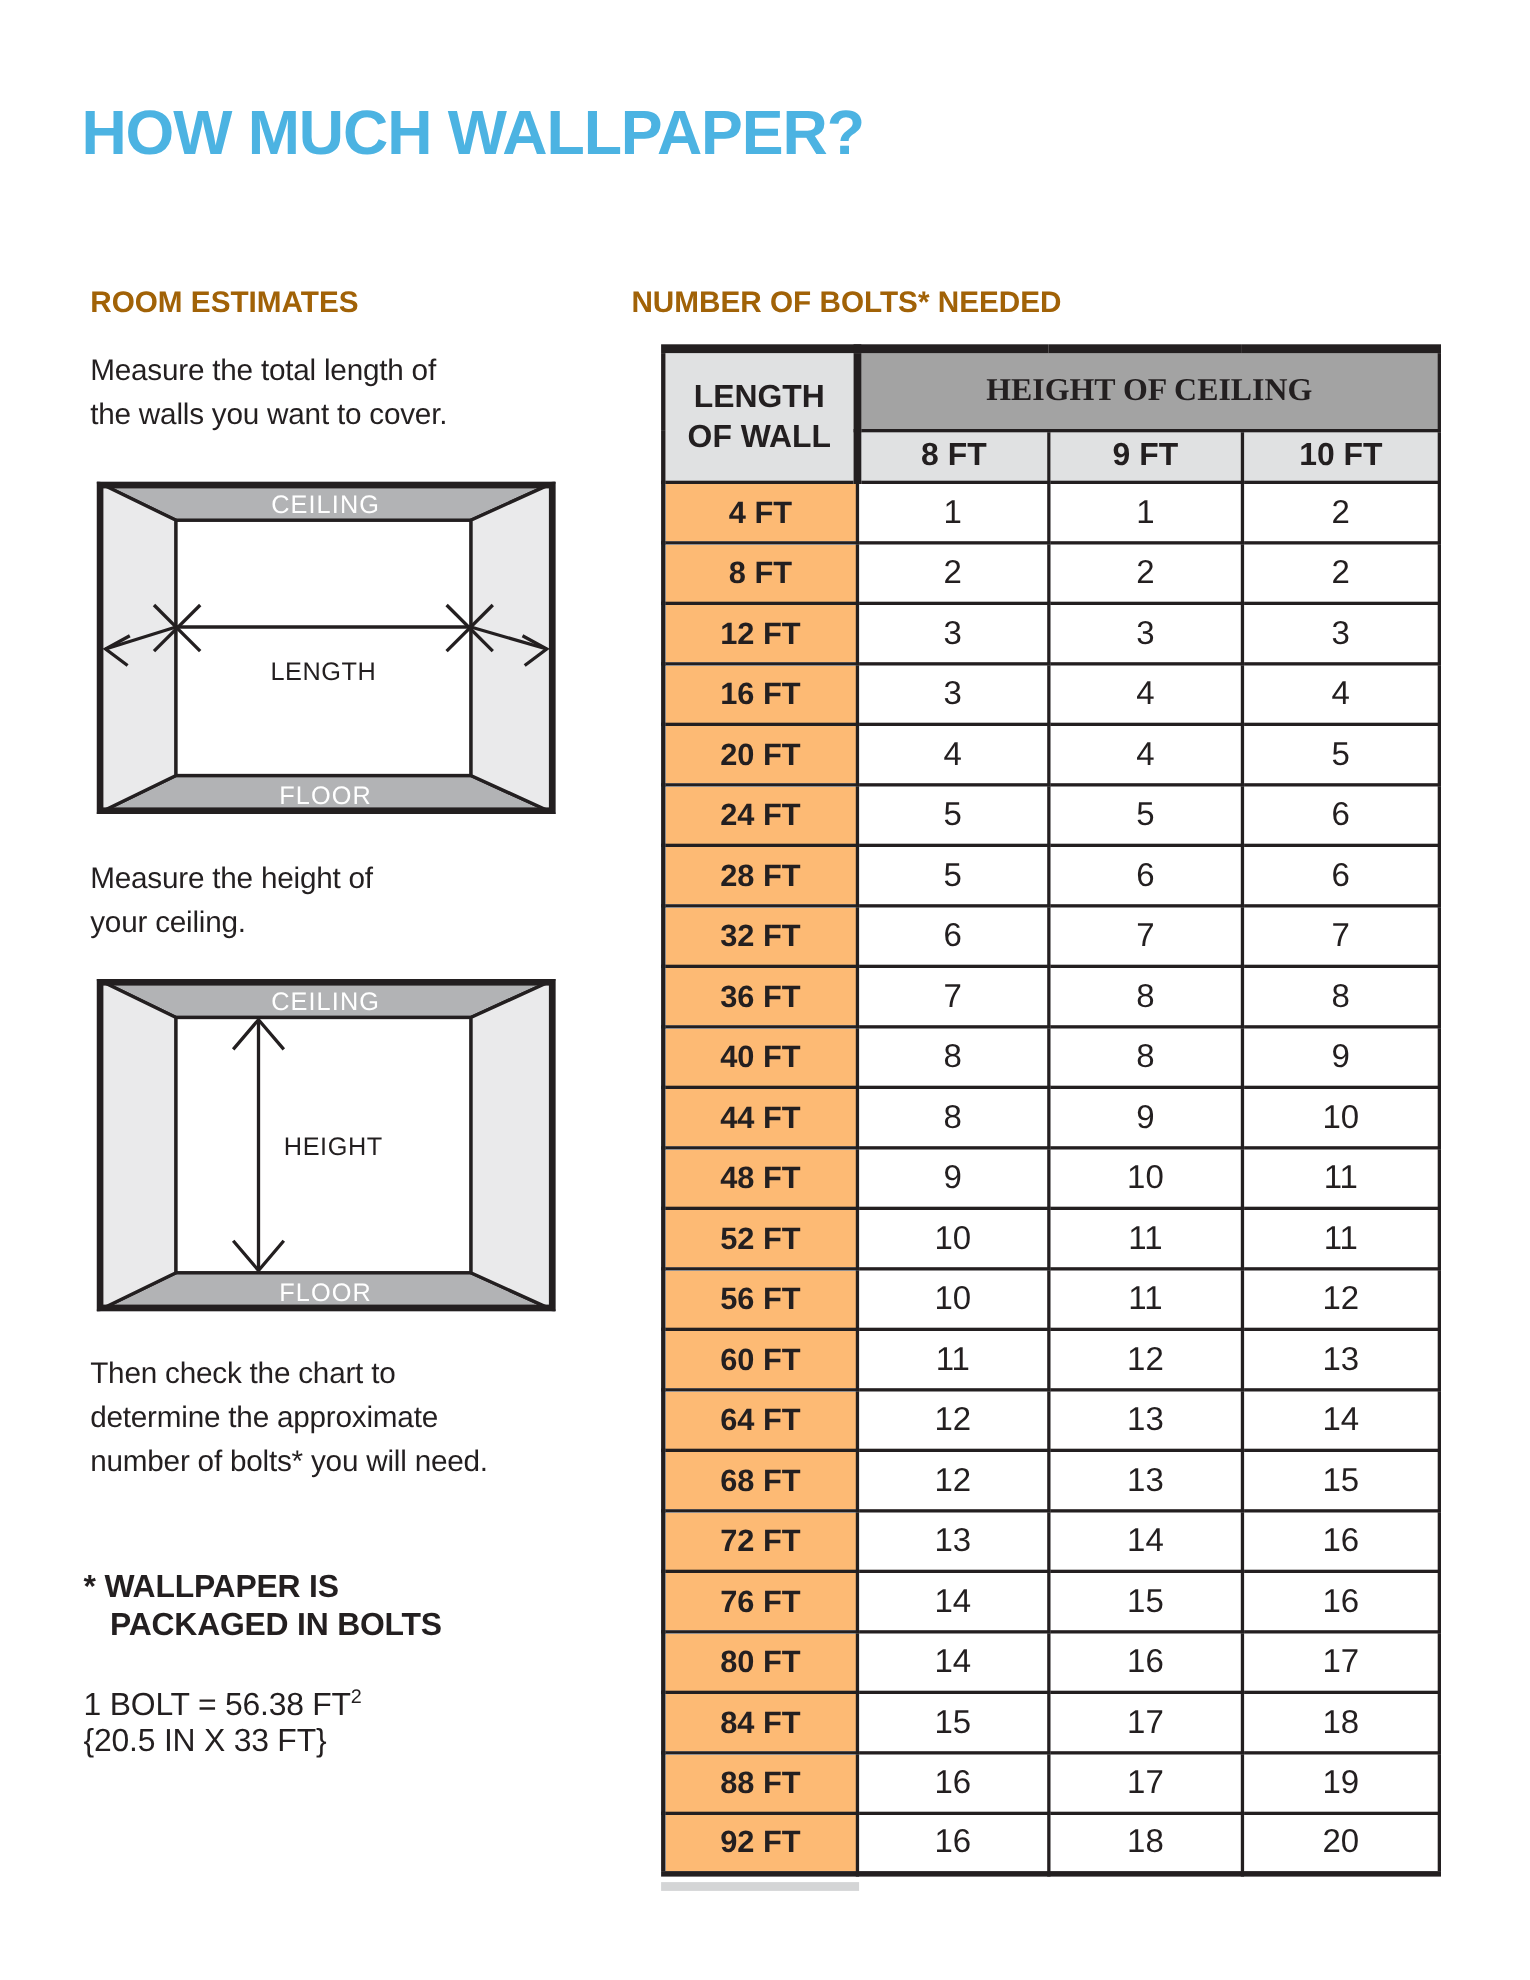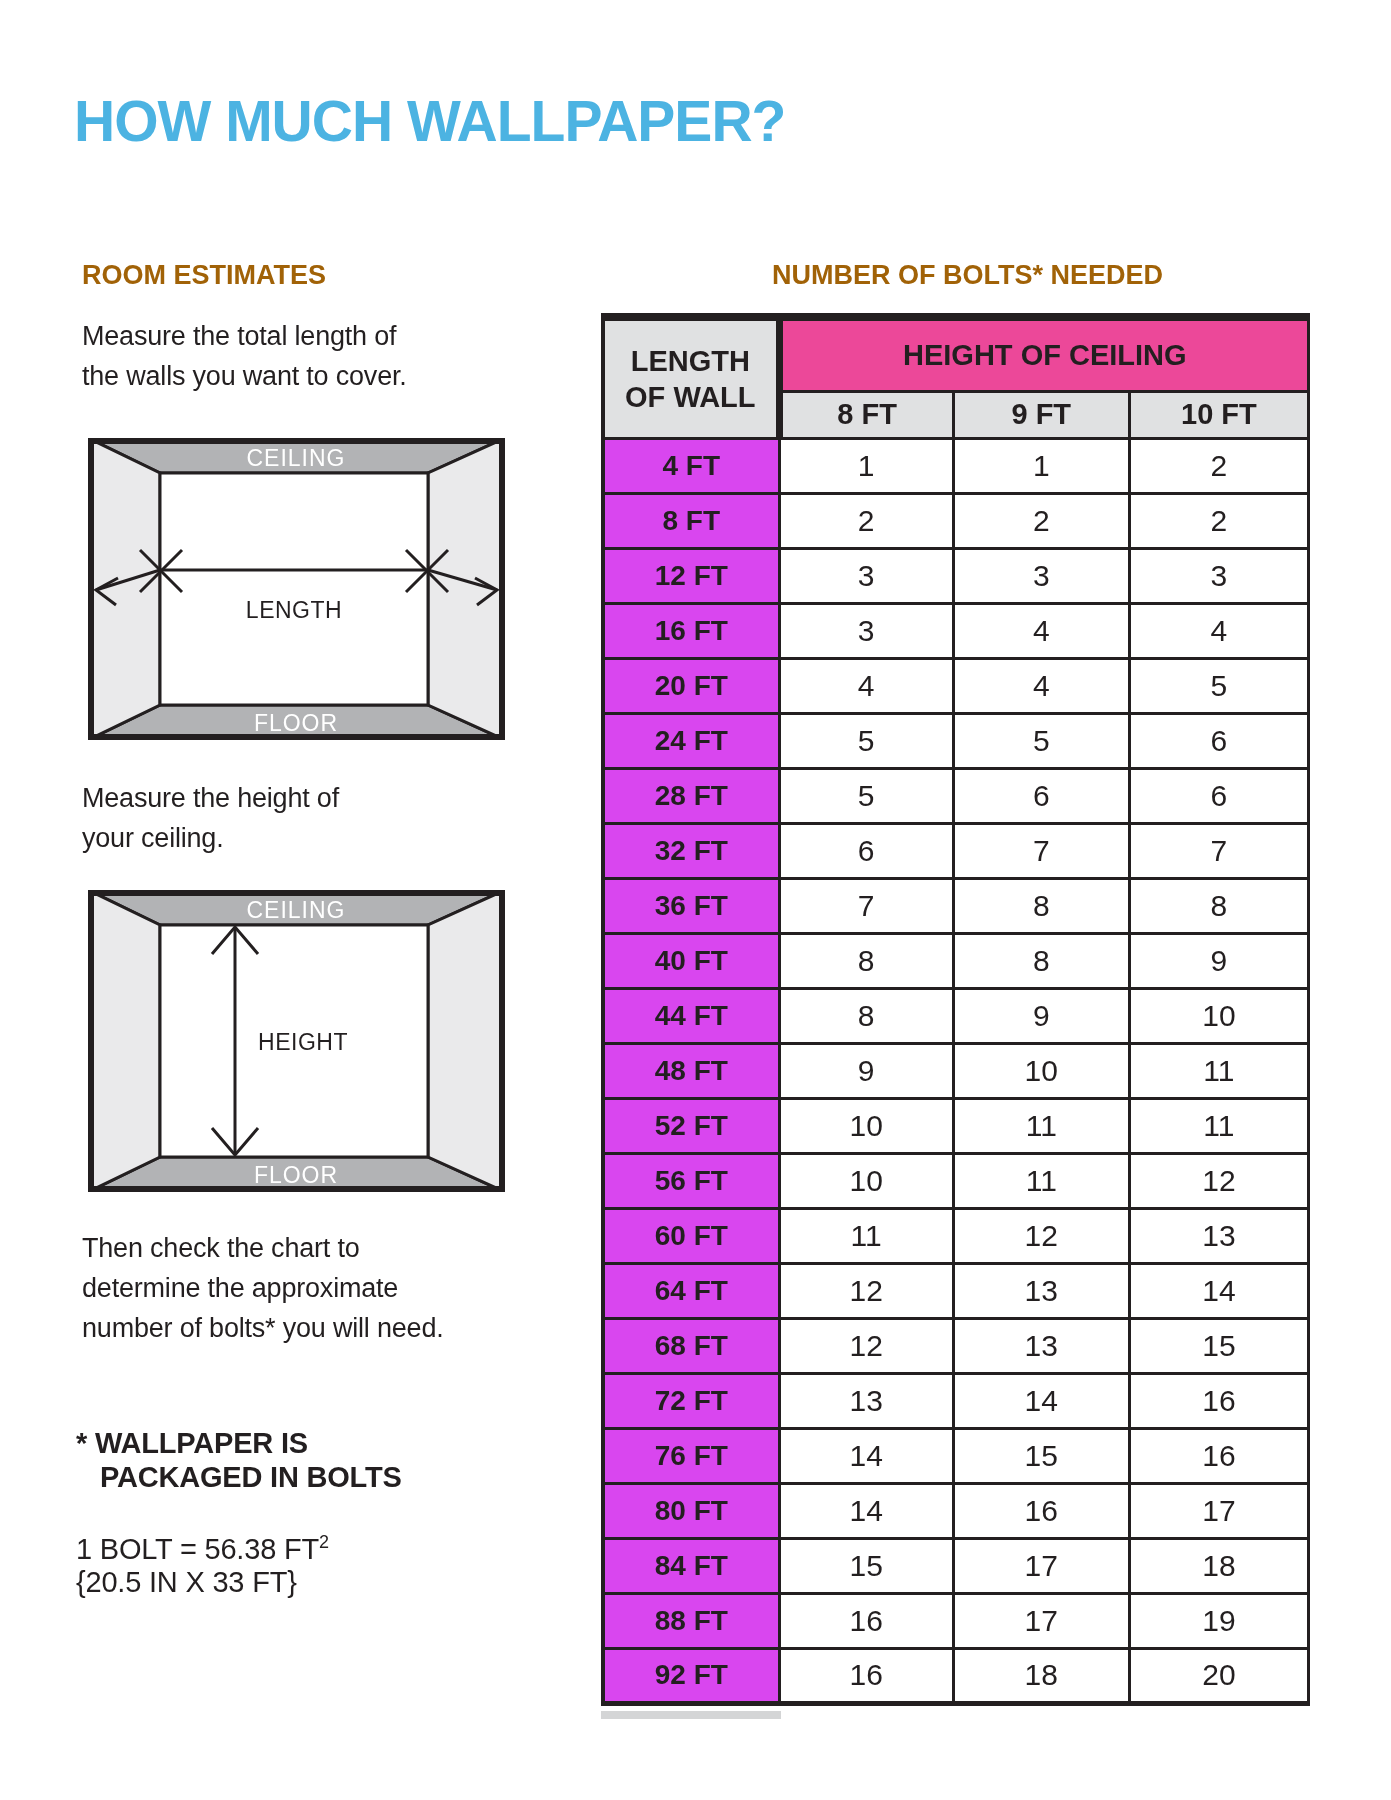--- a/index.html
+++ b/index.html
@@ -17,21 +17,21 @@
   .title {
     position: absolute; left: 74px; top: 88px;
     font-size: 57px; font-weight: bold; letter-spacing: -1px;
     color: #4cb3e2; white-space: nowrap;
   }
   .blue-subhead {
     position: absolute; font-size: 27px; font-weight: bold;
     color: #a16207; letter-spacing: 0px; white-space: nowrap;
   }
   .room-estimates { left: 82px; top: 260px; }
-  .table-heading { left: 613px; top: 260px; width: 709px; text-align: center; }
+  .table-heading { left: 574px; top: 260px; width: 709px; }
 
   .para {
     position: absolute; left: 82px;
     font-size: 27px; line-height: 40px; letter-spacing: -0.2px;
     color: #231f20;
   }
   .para1 { top: 316px; }
   .para2 { top: 778px; }
   .para3 { top: 1228px; }
 
@@ -64,30 +64,30 @@
     text-align: center; vertical-align: middle;
     overflow: hidden;
   }
   table.bolts { border-top: 8px solid #231f20; border-left: 4px solid #231f20; border-bottom: 5px solid #231f20; }
   th.corner {
     background: #e0e1e2; font-size: 29px; font-weight: bold; line-height: 36px;
     border-right: 7px solid #231f20 !important;
     border-bottom: 6px solid #231f20;
   }
   th.group {
-    background: #ec4899; font-size: 29px; font-weight: bold;
-    height: 74px; border-bottom: 2px solid #231f20;
+    background: #a3a3a3; font-size: 29px; font-weight: bold;
+    height: 74px; border-bottom: 2px solid #231f20; font-family: Liberation Serif, serif;
   }
   th.colhead {
     background: #e0e1e2; font-size: 29px; font-weight: bold;
     height: 47px; border-left: none; border-right: none;
     border-bottom: 6px solid #231f20;
   }
   td.rowhead {
-    background: #d946ef; font-size: 28px; font-weight: bold;
+    background: #fdba74; font-size: 28px; font-weight: bold;
     border-right: 7px solid #231f20;
   }
   td.val { background: #ffffff; font-size: 30px; font-weight: normal; }
   tr.data-row { height: 55px; }
 
   .col1-shadow {
     position: absolute; left: 601px; top: 1711px; width: 180px; height: 8px;
     background: #d4d5d6;
   }
 

